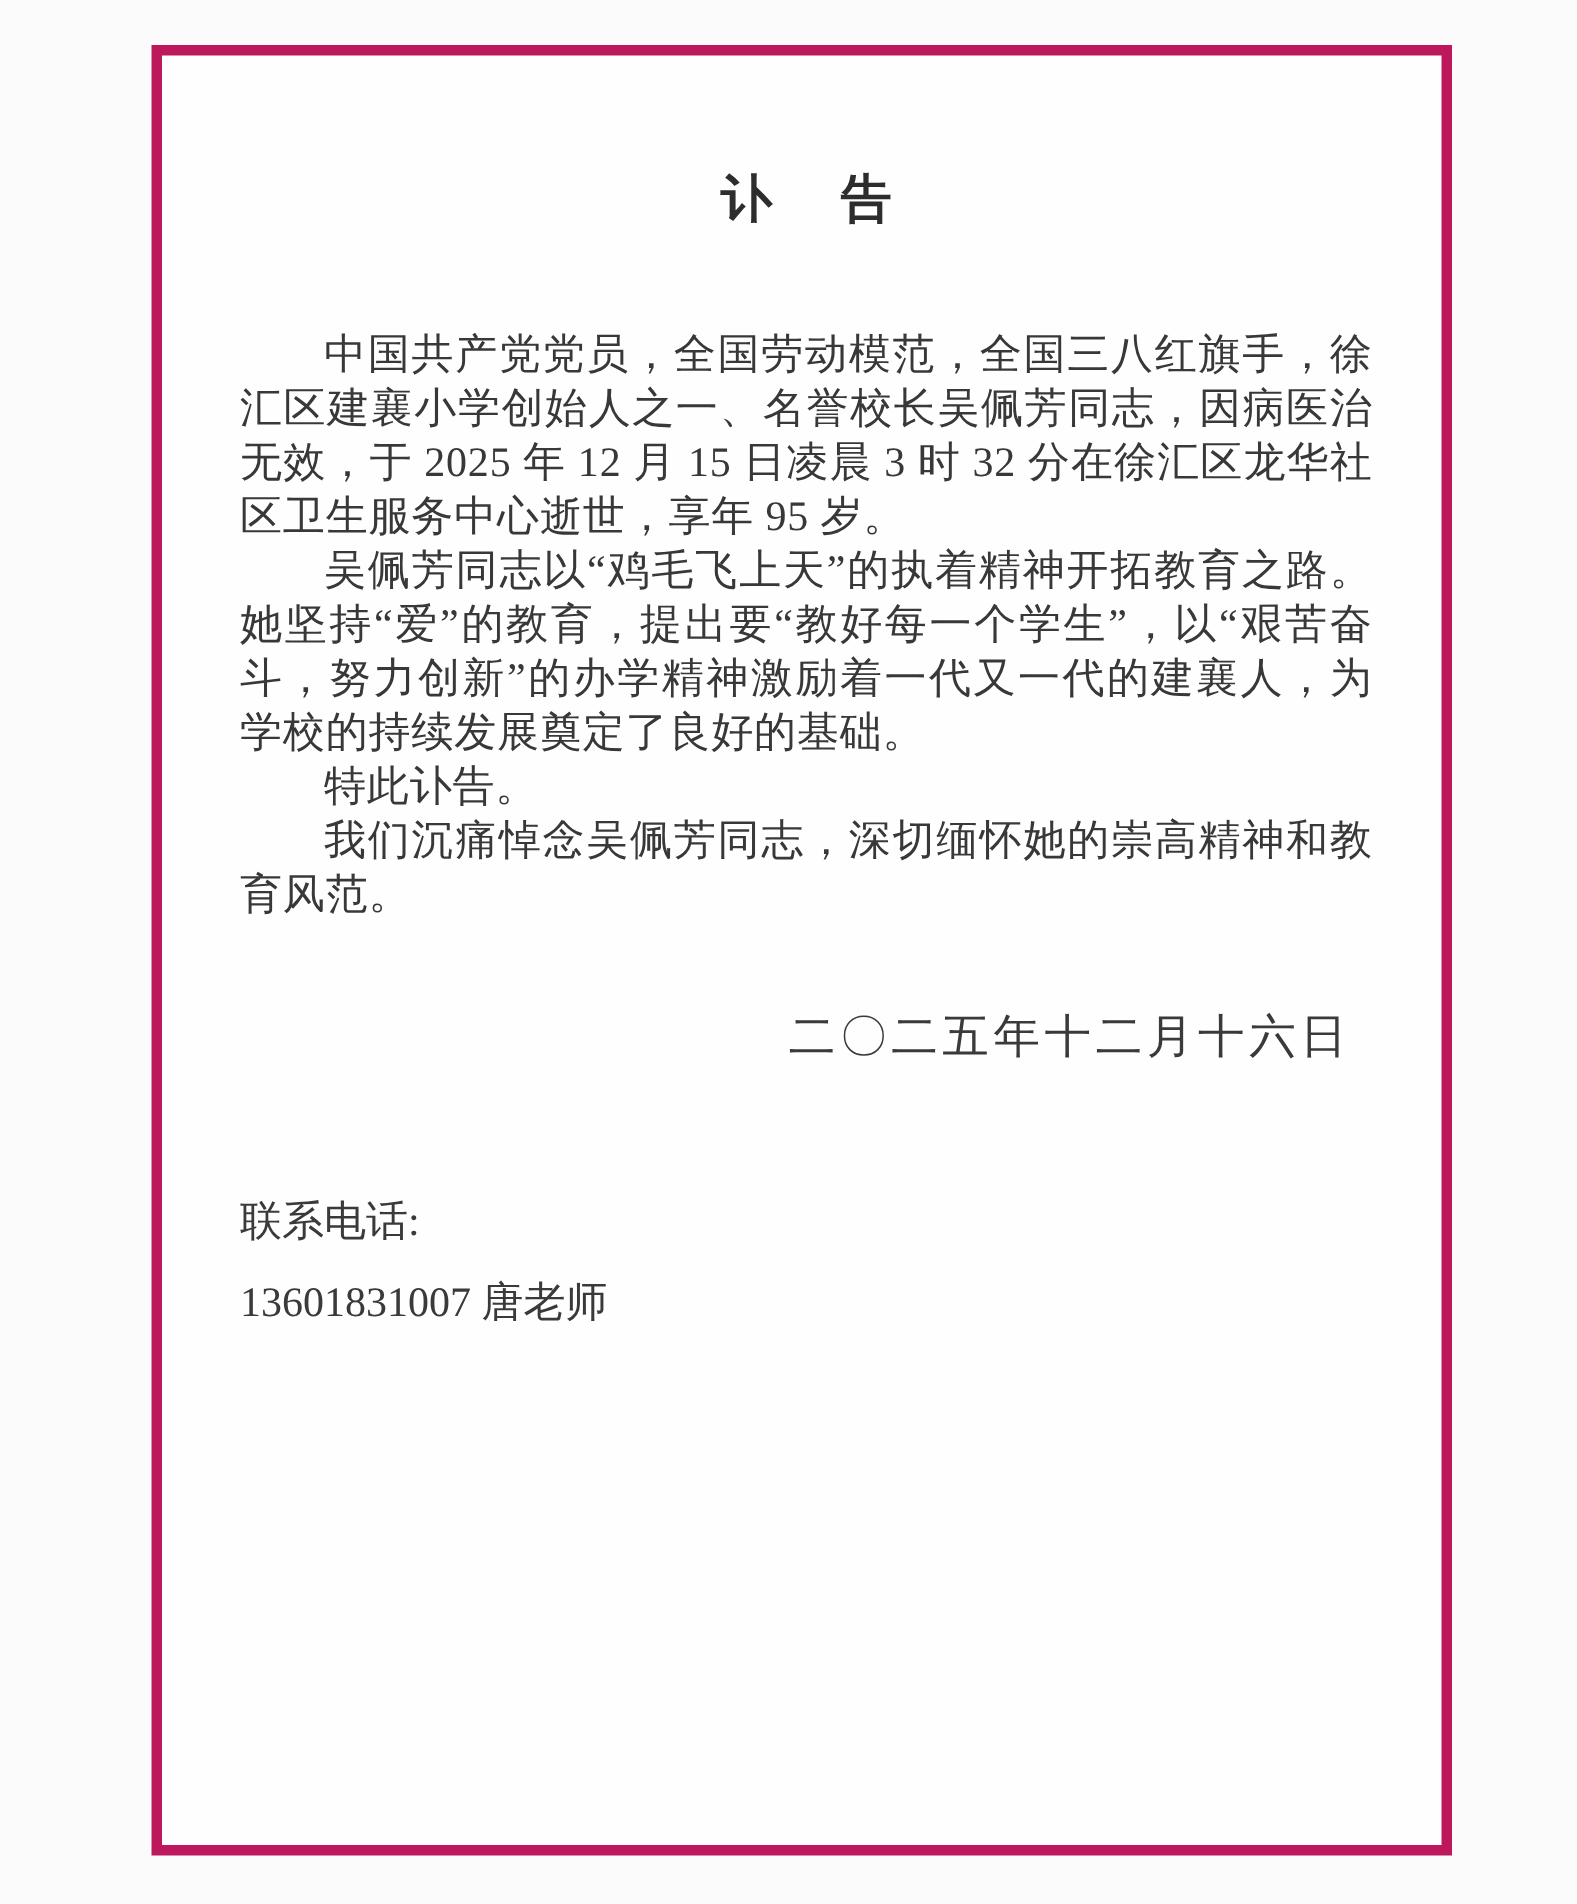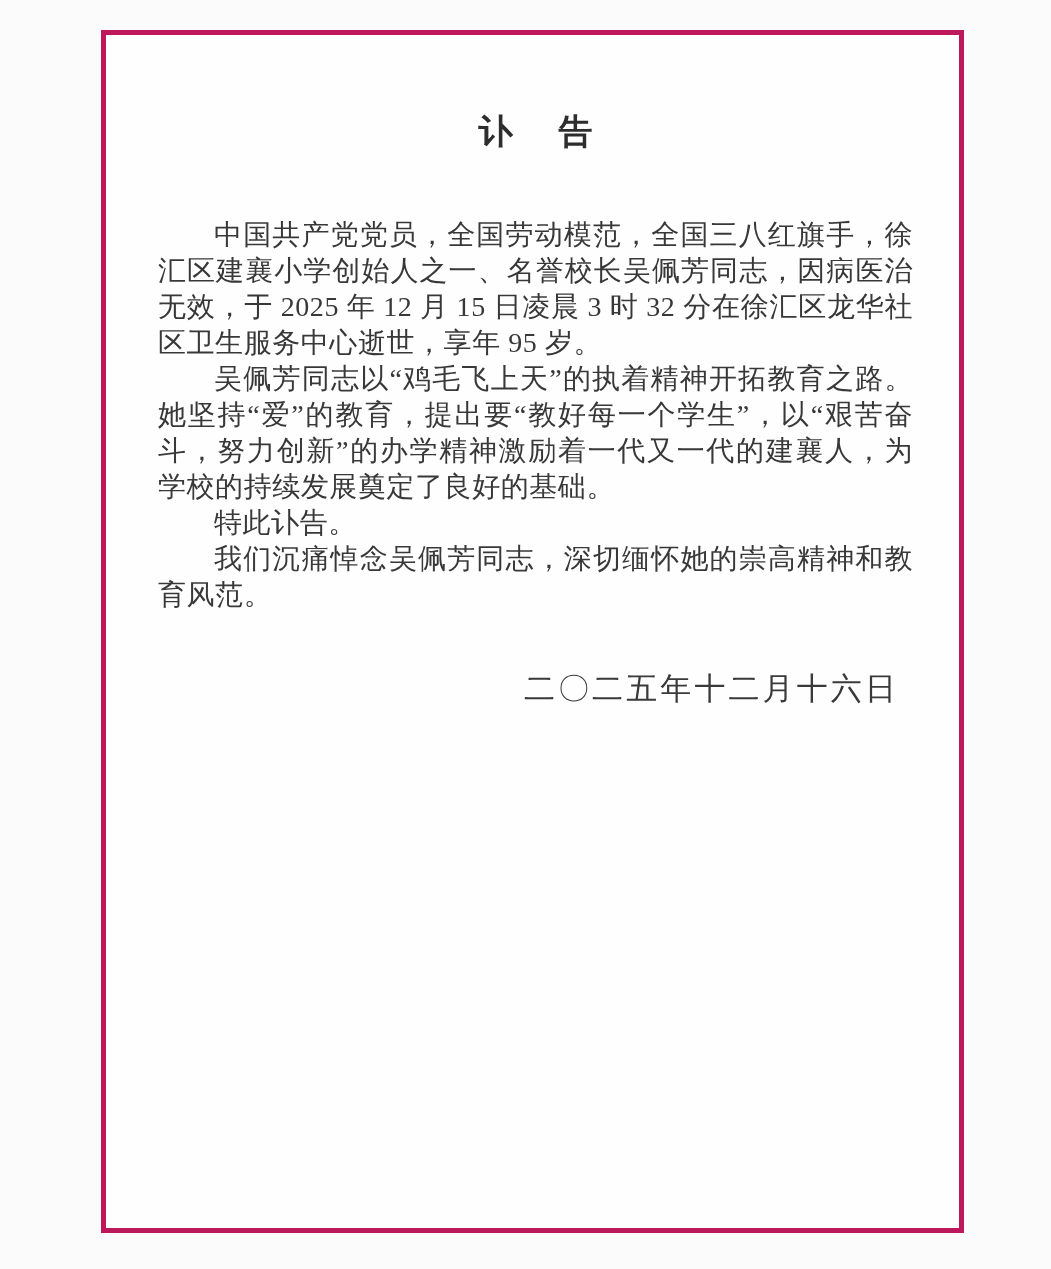--- a/index.html
+++ b/index.html
@@ -14,21 +14,21 @@
     font-family: "Liberation Serif", "DejaVu Serif", serif;
     color: #343434;
     overflow: hidden;
   }
   .notice-frame {
     position: absolute;
     left: 101px;
     top: 30px;
     width: 853px;
     height: 1193px;
-    border: 5px solid #be185d;
+    border: 7px solid #be185d;
     background: #fefefe;
     box-sizing: content-box;
   }
   .notice-content {
     padding: 0 46px 0 52px;
   }
   .notice-title {
     margin: 74px 0 0 0;
     text-align: center;
     font-size: 34px;
@@ -93,16 +93,18 @@
       <p>吴佩芳同志以“鸡毛飞上天”的执着精神开拓教育之路。她坚持“爱”的教育，提出要“教好每一个学生”，以“艰苦奋斗，努力创新”的办学精神激励着一代又一代的建襄人，为学校的持续发展奠定了良好的基础。</p>
       <p>特此讣告。</p>
       <p>我们沉痛悼念吴佩芳同志，深切缅怀她的崇高精神和教育风范。</p>
     </div>
 
     <div class="signature-block">
       <div class="signature-date">二〇二五年十二月十六日</div>
     </div>
 
     <div class="contact-block">
+      <div class="contact-line">联系电话:</div>
+      <div class="contact-line">13601831007 唐老师</div>
     </div>
 
   </div>
 </div>
 
 </body></html>

